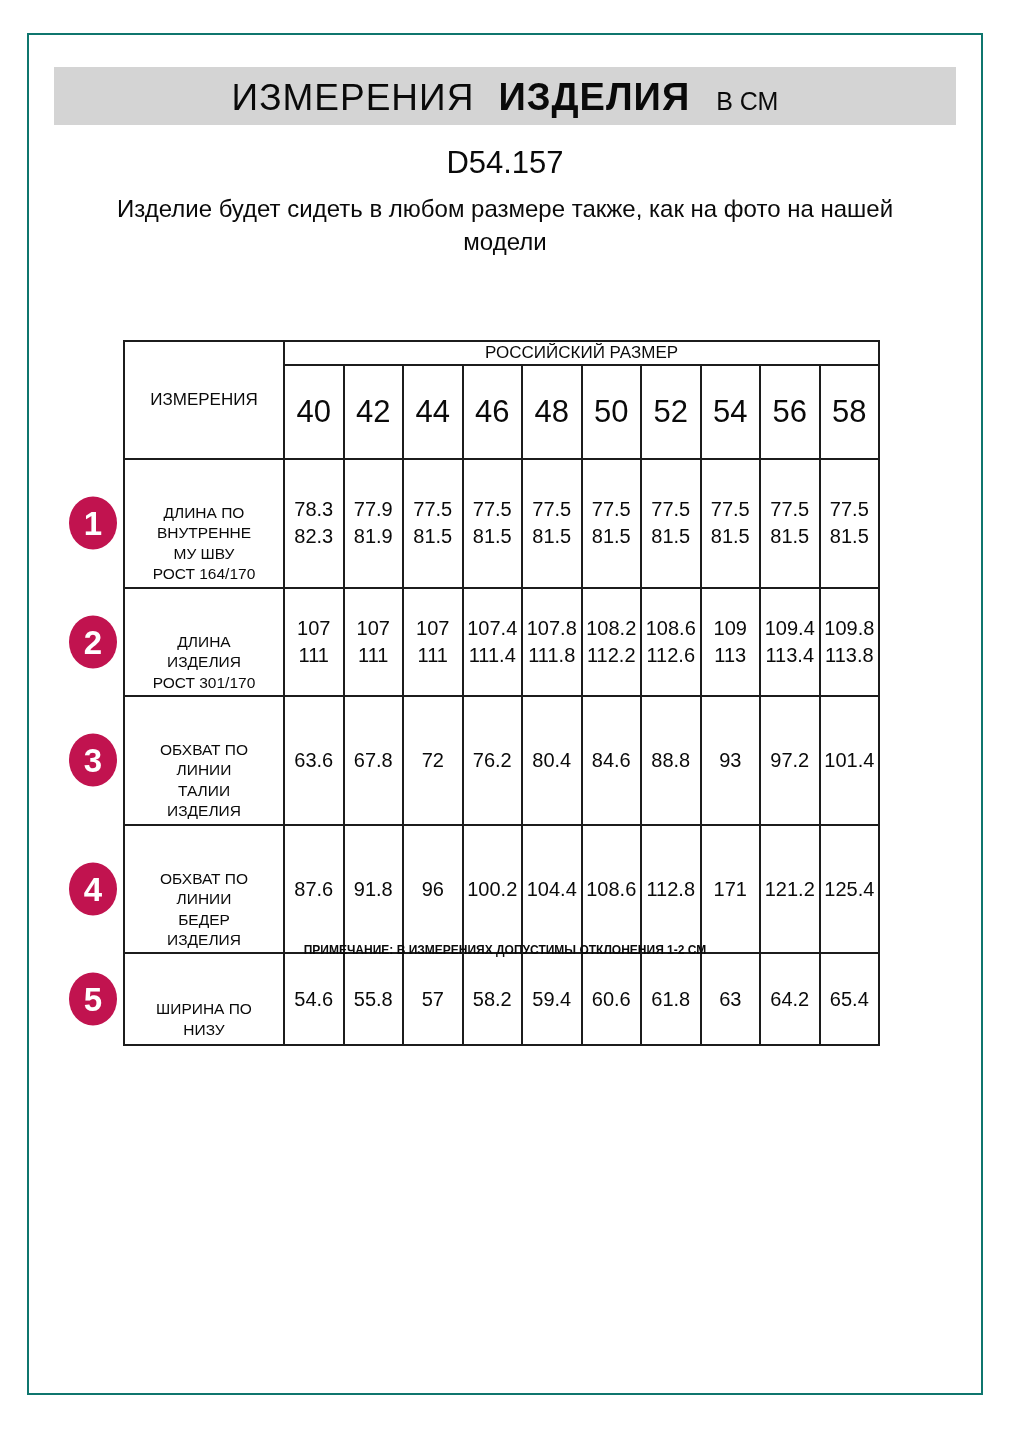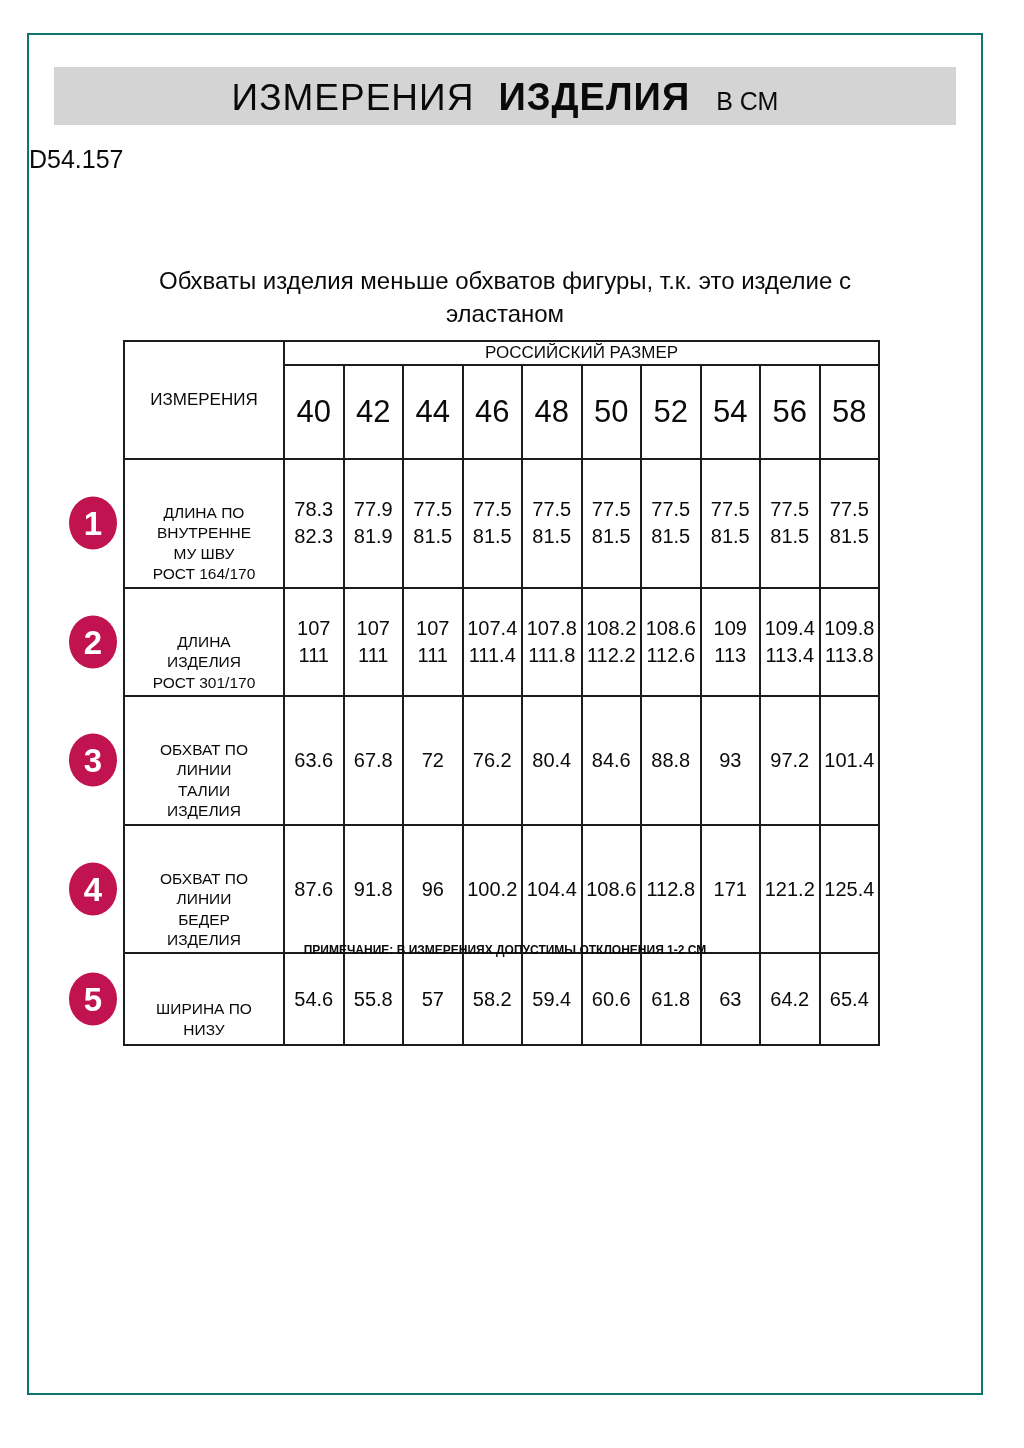--- a/index.html
+++ b/index.html
@@ -26,21 +26,21 @@
     align-items:baseline;
     justify-content:center;
   }
   .banner-inner { display:flex; align-items:baseline; margin-top:9px; }
   .banner-word1 { font-size:37px; font-weight:500; letter-spacing:1px; }
   .banner-word2 { font-size:38px; font-weight:bold; letter-spacing:1px; margin-left:24px; }
   .banner-unit  { font-size:25px; font-weight:500; margin-left:26px; }
   
   .model-title {
     position:absolute; left:0; top:110px; width:100%;
-    font-size:25px; font-weight:normal;
+    text-align:center; font-size:31px; font-weight:normal;
   }
   .para {
     position:absolute; left:0; width:100%;
     text-align:center; font-size:24px; line-height:33px;
     white-space:pre-line;
   }
   .para1 { top:157px; }
   .para2 { top:229px; }
   
   .size-table-wrap { position:absolute; left:94px; top:305px; }
@@ -112,22 +112,22 @@
   <div class="banner">
     <div class="banner-inner">
       <span class="banner-word1">ИЗМЕРЕНИЯ</span>
       <span class="banner-word2">ИЗДЕЛИЯ</span>
       <span class="banner-unit">В СМ</span>
     </div>
   </div>
 
   <div class="model-title">D54.157</div>
 
-  <div class="para para2">Обхваты изделия меньше обхватов фигуры, т.к. это изделие с
-эластаном</div>
+  <div class="para para1">Изделие будет сидеть в любом размере также, как на фото на нашей
+модели</div>
 
   <div class="size-table-wrap">
     <table class="size-table">
       <colgroup>
         <col class="c-label">
         <col class="c-size">
           <col class="c-size">
           <col class="c-size">
           <col class="c-size">
           <col class="c-size">

